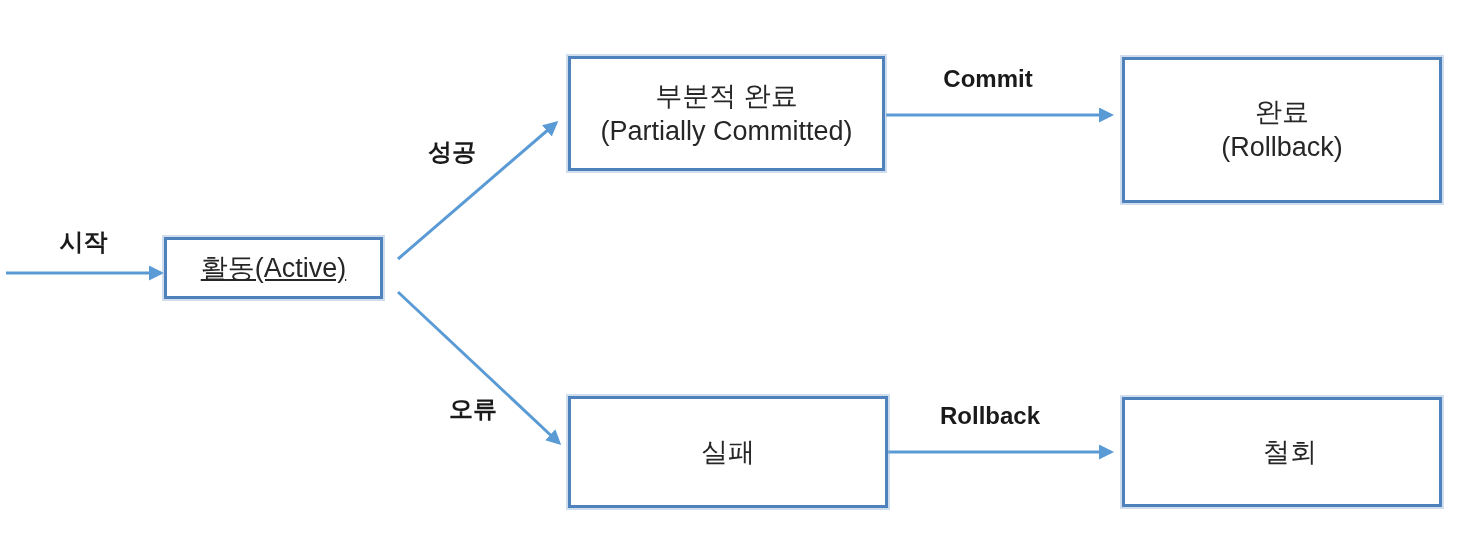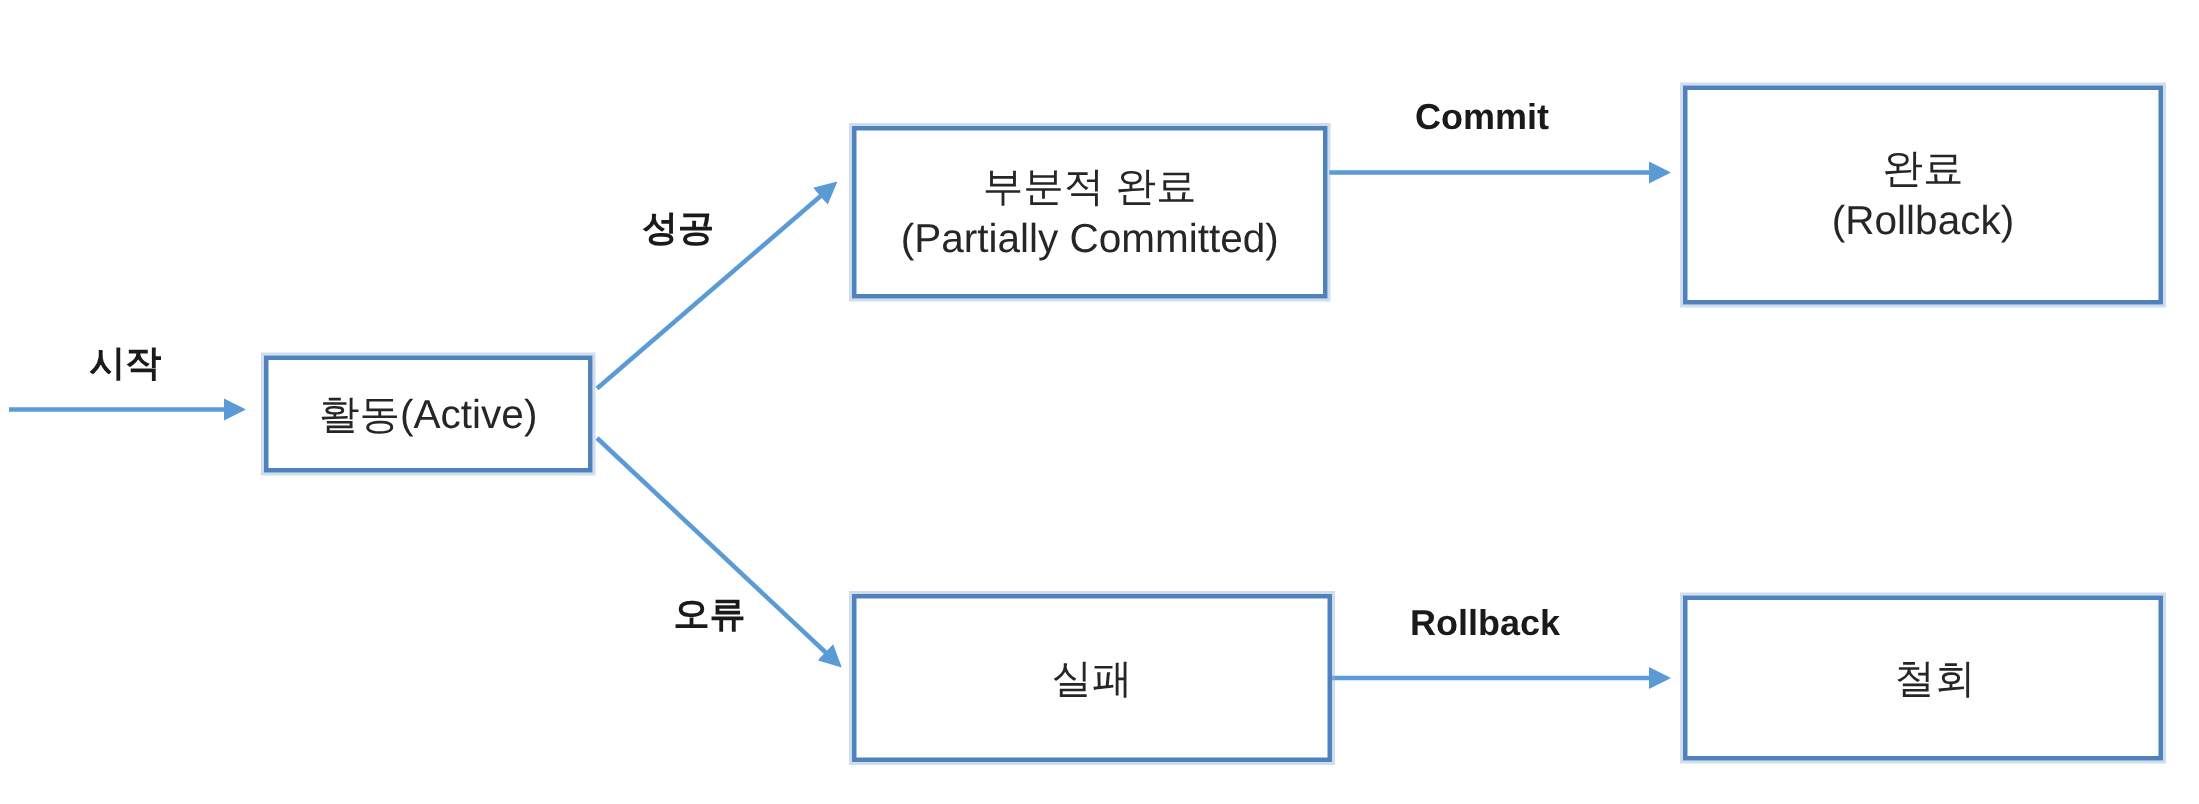--- a/index.html
+++ b/index.html
@@ -56,25 +56,25 @@
         <path class="arrowhead" d="M0,0 L5,2.5 L0,5 Z"></path>
       </marker>
     </defs>
     <line class="edge" x1="6" y1="273" x2="161" y2="273" marker-end="url(#arr)"></line>
     <line class="edge" x1="398" y1="259" x2="556" y2="123" marker-end="url(#arr)"></line>
     <line class="edge" x1="398" y1="292" x2="559" y2="443" marker-end="url(#arr)"></line>
     <line class="edge" x1="886" y1="115" x2="1111" y2="115" marker-end="url(#arr)"></line>
     <line class="edge" x1="888" y1="452" x2="1111" y2="452" marker-end="url(#arr)"></line>
   </svg>
 
-  <div class="node" style="left:176px;top:237px;width:219px;height:78px;">
+  <div class="node" style="left:164px;top:237px;width:219px;height:62px;text-decoration:underline;">
     <span>활동(Active)</span>
   </div>
 
-  <div class="node" style="left:568px;top:56px;width:317px;height:115px;margin-top:28px;">
+  <div class="node" style="left:568px;top:56px;width:317px;height:115px;">
     <span>부분적 완료</span>
     <span>(Partially Committed)</span>
   </div>
 
   <div class="node" style="left:1122px;top:57px;width:320px;height:146px;">
     <span>완료</span>
     <span>(Rollback)</span>
   </div>
 
   <div class="node" style="left:568px;top:396px;width:320px;height:112px;">

